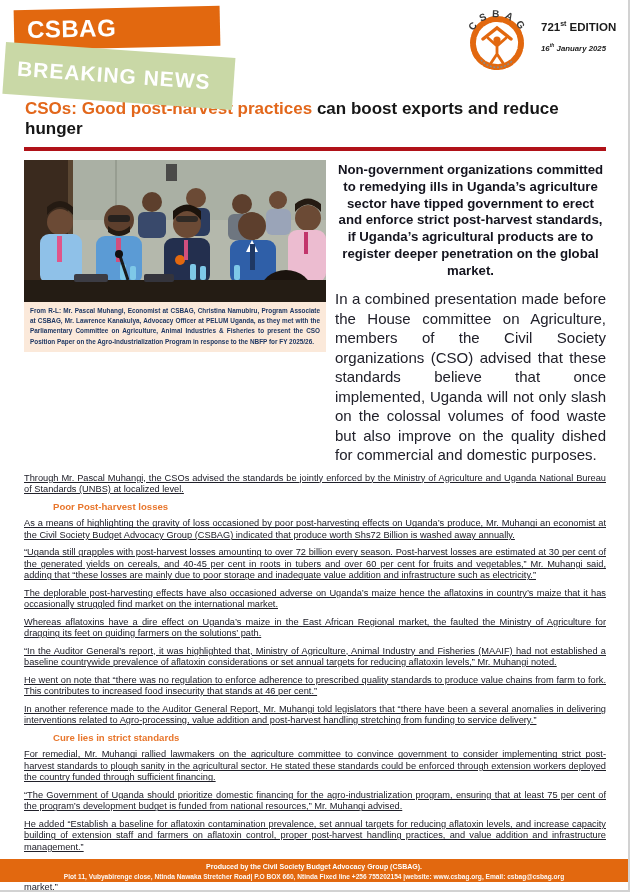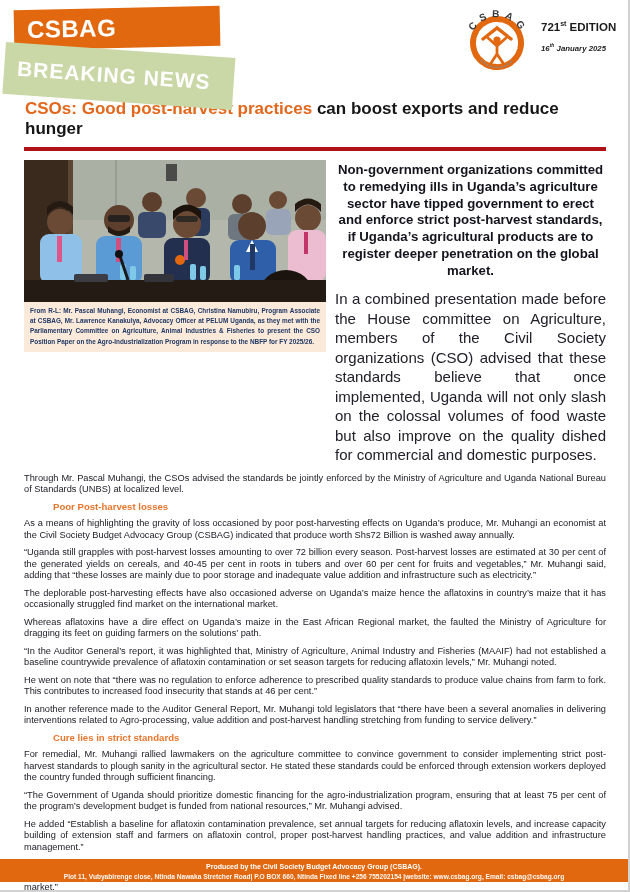--- a/index.html
+++ b/index.html
@@ -43,21 +43,21 @@
     font-size:6.4px; font-weight:bold; color:#1F3864; line-height:1.6; text-align:justify;
   }
   .lead-col { flex:1; padding-top:2px; }
   .lead-statement {
     font-size:13.2px; font-weight:bold; color:#14141e; text-align:center; line-height:1.28;
     padding:0 2px;
   }
   .lead-para { margin-top:9px; font-size:15px; line-height:1.3; text-align:justify; color:#20202a; }
   
   .article { margin:8px 22px 0 24px; }
-  .article p { font-size:9.25px; line-height:1.24; text-align:justify; margin-bottom:6px; color:#20202a; }
+  .article p { font-size:9.25px; line-height:1.24; text-align:justify; margin-bottom:6px; color:#20202a;text-decoration:underline; }
   .article h3 { font-size:9.6px; font-weight:bold; color:#E8762C; margin:2px 0 6px 0;padding-left:29px; }
   
   .footer-bar {
     position:absolute; left:0; right:0; bottom:8px; height:23px; background:#E2680F;
     color:#fff; text-align:center; padding-top:2.5px;
   }
   .footer-line1 { font-size:7px; font-weight:bold; line-height:1.45; }
   .footer-line2 { font-size:6.6px; font-weight:bold; opacity:.95; line-height:1.4; }
 </style>
 </head>
@@ -186,21 +186,21 @@
   </div>
 
   <div class="article">
     <p>Through Mr. Pascal Muhangi, the CSOs advised the standards be jointly enforced by the Ministry of Agriculture and Uganda National Bureau of Standards (UNBS) at localized level.</p>
 
     <h3>Poor Post-harvest losses</h3>
     <p>As a means of highlighting the gravity of loss occasioned by poor post-harvesting effects on Uganda’s produce, Mr. Muhangi an economist at the Civil Society Budget Advocacy Group (CSBAG) indicated that produce worth Shs72 Billion is washed away annually.</p>
     <p>“Uganda still grapples with post-harvest losses amounting to over 72 billion every season. Post-harvest losses are estimated at 30 per cent of the generated yields on cereals, and 40-45 per cent in roots in tubers and over 60 per cent for fruits and vegetables,” Mr. Muhangi said, adding that “these losses are mainly due to poor storage and inadequate value addition and infrastructure such as electricity.”</p>
     <p>The deplorable post-harvesting effects have also occasioned adverse on Uganda’s maize hence the aflatoxins in country’s maize that it has occasionally struggled find market on the international market.</p>
     <p>Whereas aflatoxins have a dire effect on Uganda’s maize in the East African Regional market, the faulted the Ministry of Agriculture for dragging its feet on guiding farmers on the solutions’ path.</p>
-    <p>“In the Auditor General’s report, it was highlighted that, Ministry of Agriculture, Animal Industry and Fisheries (MAAIF) had not established a baseline countrywide prevalence of aflatoxin contamination or set season targets for reducing aflatoxin levels,” Mr. Muhangi noted.</p>
+    <p>“In the Auditor General’s report, it was highlighted that, Ministry of Agriculture, Animal Industry and Fisheries (MAAIF) had not established a baseline countrywide prevalence of aflatoxin considerations or set annual targets for reducing aflatoxin levels,” Mr. Muhangi noted.</p>
     <p>He went on note that “there was no regulation to enforce adherence to prescribed quality standards to produce value chains from farm to fork. This contributes to increased food insecurity that stands at 46 per cent.”</p>
     <p>In another reference made to the Auditor General Report, Mr. Muhangi told legislators that “there have been a several anomalies in delivering interventions related to Agro-processing, value addition and post-harvest handling stretching from funding to service delivery.”</p>
 
     <h3>Cure lies in strict standards</h3>
     <p>For remedial, Mr. Muhangi rallied lawmakers on the agriculture committee to convince government to consider implementing strict post-harvest standards to plough sanity in the agricultural sector. He stated these standards could be enforced through extension workers deployed the country funded through sufficient financing.</p>
     <p>“The Government of Uganda should prioritize domestic financing for the agro-industrialization program, ensuring that at least 75 per cent of the program’s development budget is funded from national resources,” Mr. Muhangi advised.</p>
     <p>He added “Establish a baseline for aflatoxin contamination prevalence, set annual targets for reducing aflatoxin levels, and increase capacity building of extension staff and farmers on aflatoxin control, proper post-harvest handling practices, and value addition and infrastructure management.”</p>
 
     <p>“I want to highlight the fact that for us to be able to take advantage of the agricultural sector, we need to establish standards,” Mr. Otaala said, and immediately warned that “if we don’t establish standards for everything that we are doing, then we cannot access the international market.”</p>
     <p>Like his counterparts on the Agricultural committee, Mr. Emmanuel Otaala endorsed the proposal to enforce strict standards.</p>

